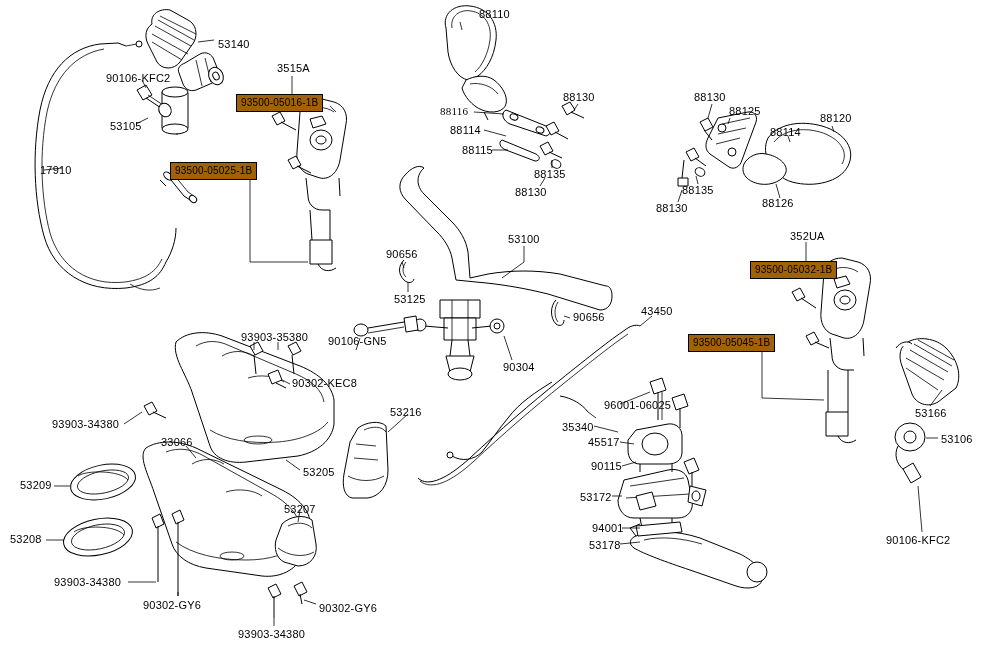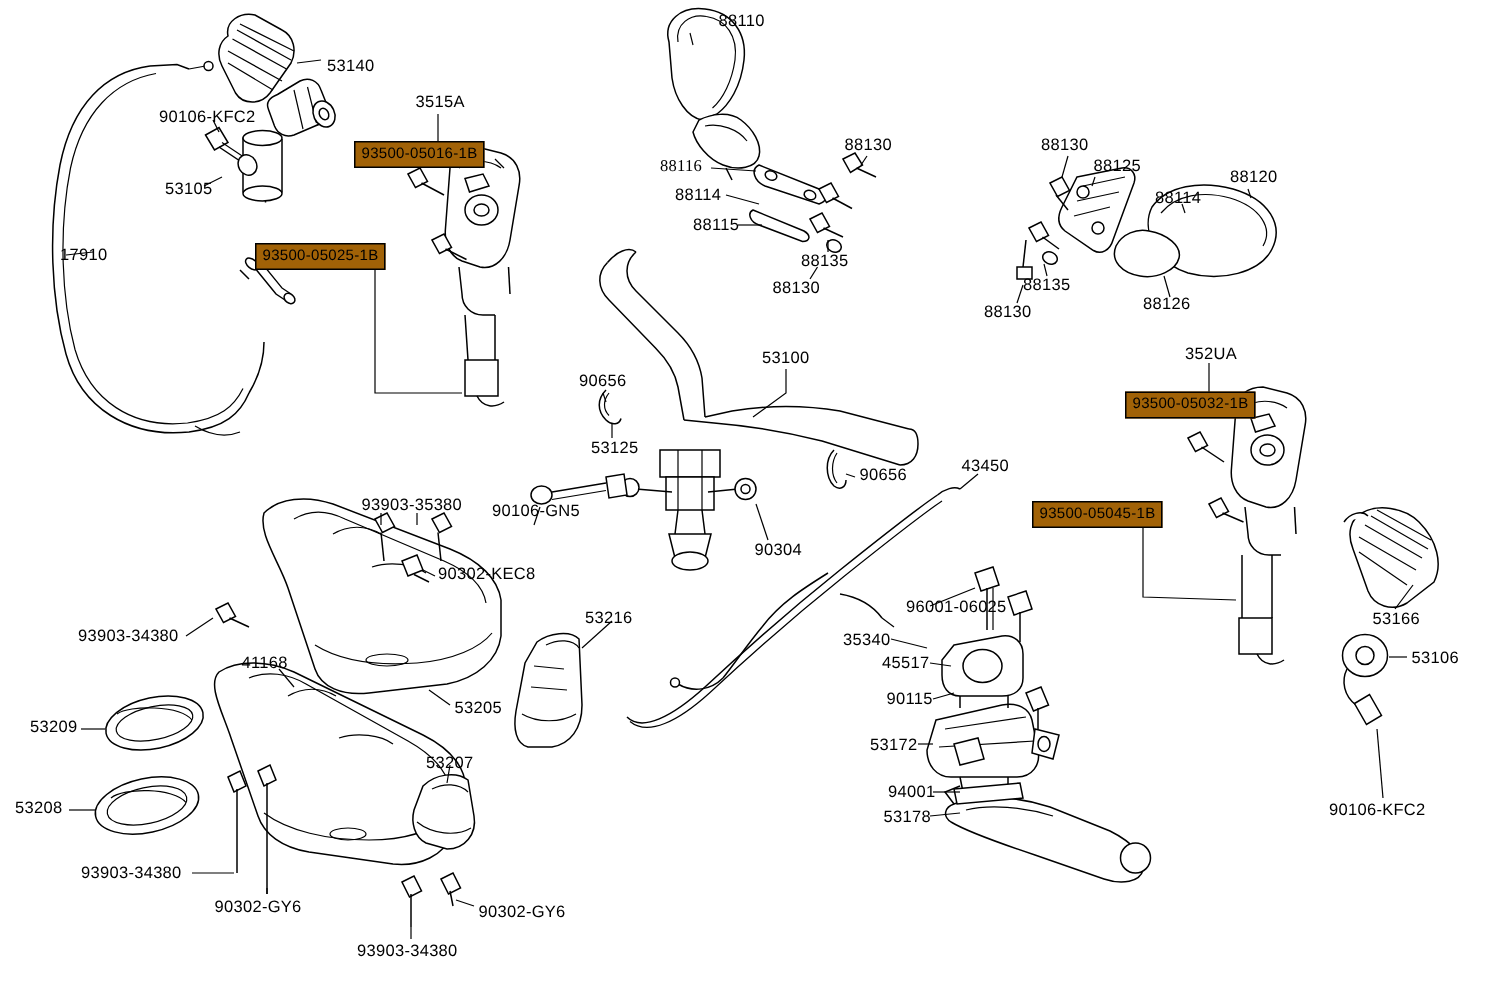--- a/index.html
+++ b/index.html
@@ -407,21 +407,21 @@
   <div class="lbl" style="left:790px;top:230px;">352UA</div>
   <div class="lbl boxed" style="left:750px;top:261px;">93500-05032-1B</div>
   <div class="lbl boxed" style="left:688px;top:334px;">93500-05045-1B</div>
   <div class="lbl" style="left:915px;top:407px;">53166</div>
   <div class="lbl" style="left:941px;top:433px;">53106</div>
   <div class="lbl" style="left:886px;top:534px;">90106-KFC2</div>
   <div class="lbl" style="left:241px;top:331px;">93903-35380</div>
   <div class="lbl" style="left:292px;top:377px;">90302-KEC8</div>
   <div class="lbl" style="left:52px;top:418px;">93903-34380</div>
   <div class="lbl" style="left:390px;top:406px;">53216</div>
-  <div class="lbl" style="left:161px;top:436px;">41168</div>
+  <div class="lbl" style="left:161px;top:436px;">33066</div>
   <div class="lbl" style="left:303px;top:466px;">53205</div>
   <div class="lbl" style="left:20px;top:479px;">53209</div>
   <div class="lbl" style="left:10px;top:533px;">53208</div>
   <div class="lbl" style="left:284px;top:503px;">53207</div>
   <div class="lbl" style="left:54px;top:576px;">93903-34380</div>
   <div class="lbl" style="left:143px;top:599px;">90302-GY6</div>
   <div class="lbl" style="left:319px;top:602px;">90302-GY6</div>
   <div class="lbl" style="left:238px;top:628px;">93903-34380</div>
   <div class="lbl" style="left:556px;top:399px;margin-left:48px;">96001-06025</div>
   <div class="lbl" style="left:562px;top:421px;">35340</div>

